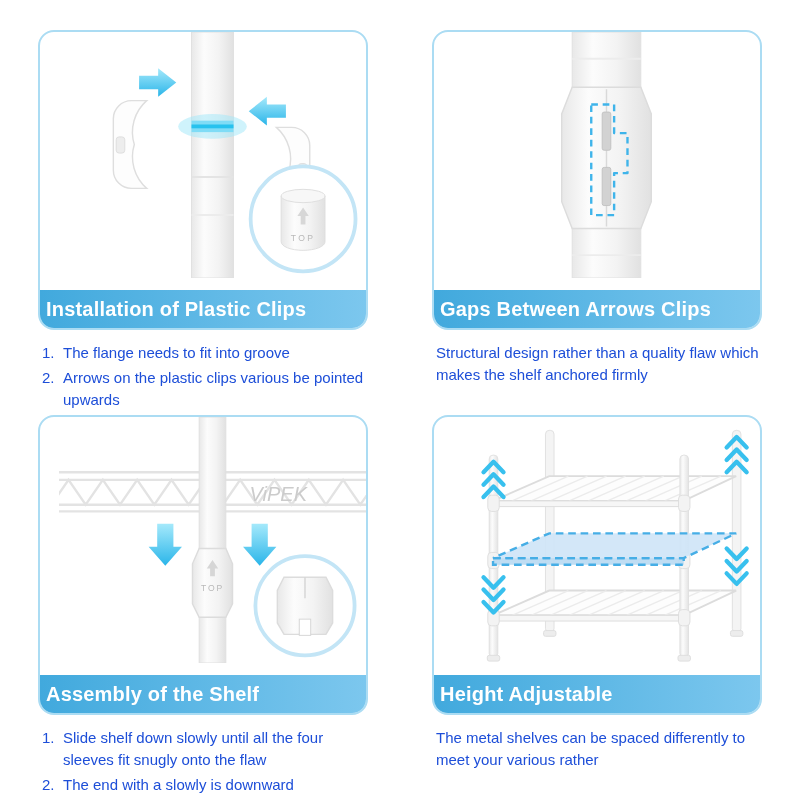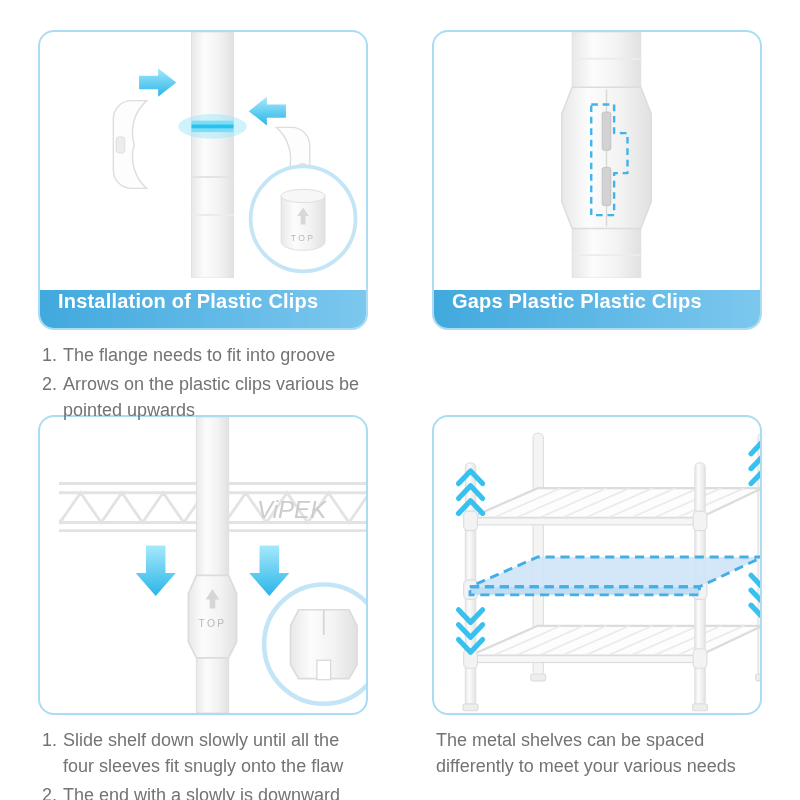--- a/index.html
+++ b/index.html
@@ -22,29 +22,29 @@
     border-radius:16px;
     overflow:hidden;
     background:#ffffff;
     display:flex; flex-direction:column;
   }
   .illustration { flex:1 1 auto; position:relative;margin-left:19px; }
   .illustration svg { display:block; width:100%; height:100%; }
   .banner {
     flex:0 0 38px; height:38px;
     background:linear-gradient(90deg,#41a9dd,#7cc7ee);
-    display:flex; 
-    padding:0 18px;
+    display:flex; align-items:center;
+    padding:0 6px;
     margin-top:12px;
   }
   .banner h2 {
     color:#ffffff; font-size:20px; font-weight:bold; letter-spacing:.2px;
     white-space:nowrap;
   }
-  .caption { margin-top:12px; font-size:18px; color:#737373; line-height:1.45; width:330px; }
+  .caption { margin-top:12px; font-size:15px; color:#1d4ed8; line-height:1.45; width:330px; }
   .caption ol { list-style:none; counter-reset:step; }
   .caption li { counter-increment:step; position:relative; padding-left:25px; margin-bottom:3px; }
   .caption li::before { content:counter(step) "."; position:absolute; left:4px; }
   .caption p { padding-left:4px; }
   svg text { font-family:"Liberation Sans", sans-serif; }
 </style>
 </head>
 <body>
 
 <div class="sheet">
@@ -114,22 +114,25 @@
           <line x1="127" y1="28" x2="199" y2="28" stroke="#ececec" stroke-width="2"></line>
           <line x1="127" y1="234" x2="199" y2="234" stroke="#ececec" stroke-width="2"></line>
           <path d="M127 58 h72 l11 28 v92 l-11 28 h-72 l-11 -28 v-92 z" fill="url(#polB)" stroke="#dcdcdc" stroke-width="1.5"></path>
           <line x1="163" y1="60" x2="163" y2="204" stroke="#d9d9d9" stroke-width="1.5"></line>
           <rect x="158.5" y="84" width="9" height="40" rx="2" fill="#d2d2d2" stroke="#c2c2c2"></rect>
           <rect x="158.5" y="142" width="9" height="40" rx="2" fill="#d2d2d2" stroke="#c2c2c2"></rect>
           <path d="M147 76 h24 v30 h14 v42 h-14 v44 h-24 z" fill="none" stroke="#3fb4ea" stroke-width="2.5" stroke-dasharray="7 5" stroke-linejoin="round"></path>
         </svg>
       </div>
       <div class="banner">
-        <h2>Gaps Plastic Plastic Clips</h2>
-      </div>
+        <h2>Gaps Between Arrows Clips</h2>
+      </div>
+    </div>
+    <div class="caption">
+      <p>Structural design rather than a quality flaw which makes the shelf anchored firmly</p>
     </div>
   </section>
 
   <section class="panel">
     <div class="panel-box">
       <div class="illustration">
         <svg viewBox="0 0 326 258" preserveAspectRatio="xMidYMid slice">
           <defs>
             <linearGradient id="polC" x1="0" y1="0" x2="1" y2="0">
               <stop offset="0" stop-color="#e8e8e8"></stop>
@@ -156,20 +159,23 @@
           <text x="163" y="183" text-anchor="middle" font-size="9" letter-spacing="2" fill="#b9b9b9">TOP</text>
           <path d="M105 112 h17 v24 h9 l-17.5 20 -17.5 -20 h9 z" fill="url(#arrC)"></path>
           <path d="M204 112 h17 v24 h9 l-17.5 20 -17.5 -20 h9 z" fill="url(#arrC)"></path>
           <g>
             <circle cx="260" cy="198" r="52" fill="#ffffff" stroke="#c3e5f6" stroke-width="4"></circle>
             <path d="M238 168 h44 l7 14 v34 l-7 12 h-44 l-7 -12 v-34 z" fill="url(#polC)" stroke="#dcdcdc" stroke-width="1.5"></path>
             <line x1="260" y1="168" x2="260" y2="190" stroke="#d5d5d5" stroke-width="1.5"></line>
             <rect x="254" y="212" width="12" height="17" fill="#ffffff" stroke="#d5d5d5"></rect>
           </g>
         </svg>
+      </div>
+      <div class="banner">
+        <h2>Assembly of the Shelf</h2>
       </div>
     </div>
     <div class="caption">
       <ol>
         <li>Slide shelf down slowly until all the four sleeves fit snugly onto the flaw</li>
         <li>The end with a slowly is downward</li>
       </ol>
     </div>
   </section>
 
@@ -258,19 +264,22 @@
               <path d="M34 181 l10.5 11 10.5 -11"></path>
               <path d="M34 194 l10.5 11 10.5 -11"></path>
           </g>
           <g stroke="#38c0ee" stroke-width="4.5" fill="none" stroke-linecap="round" stroke-linejoin="round">
             <path d="M289 138 l10.5 11 10.5 -11"></path>
               <path d="M289 151 l10.5 11 10.5 -11"></path>
               <path d="M289 164 l10.5 11 10.5 -11"></path>
           </g>
         </svg>
       </div>
-    </div>
-    <div class="caption">
-      <p>The metal shelves can be spaced differently to meet your various needs</p>
+      <div class="banner">
+        <h2>Height Adjustable</h2>
+      </div>
+    </div>
+    <div class="caption">
+      <p>The metal shelves can be spaced differently to meet your various rather</p>
     </div>
   </section>
 
 </div>
 
 </body></html>

